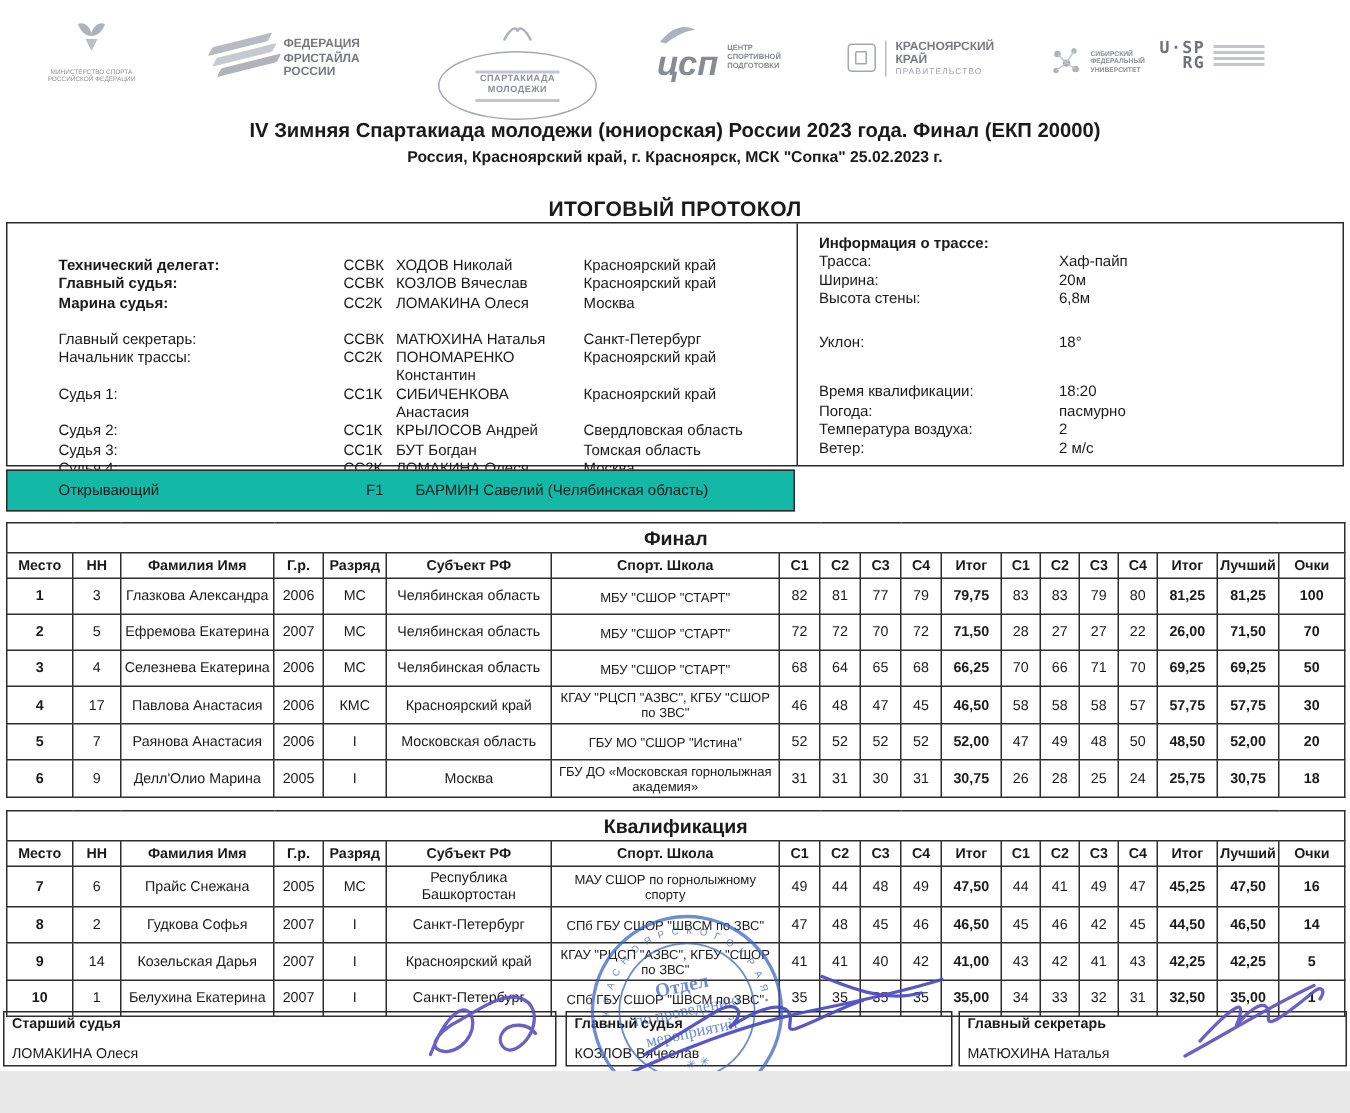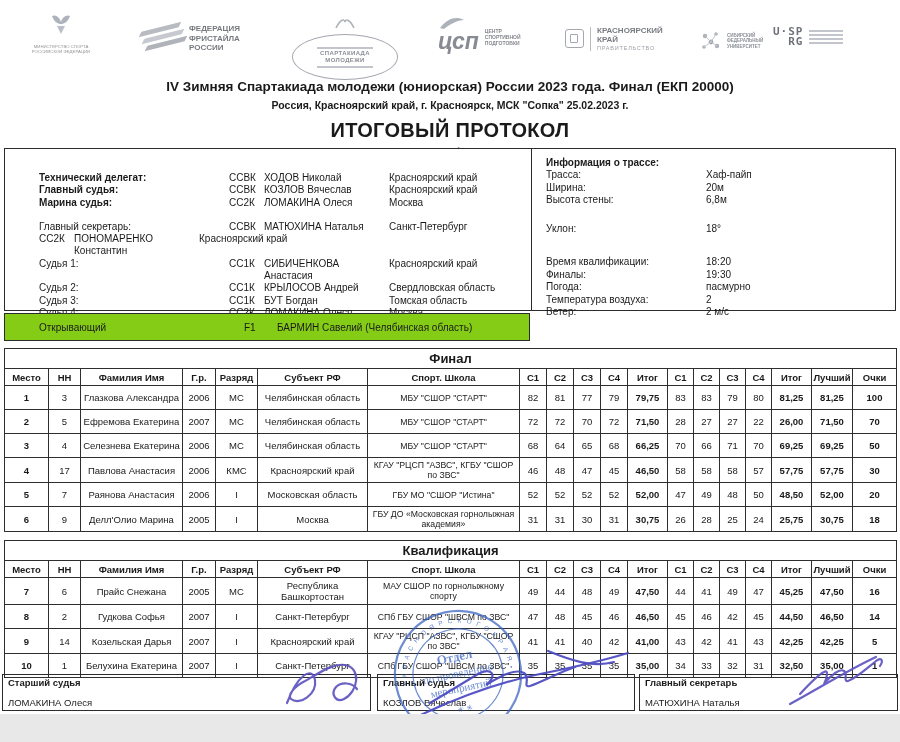--- a/index.html
+++ b/index.html
@@ -32,41 +32,41 @@
   .usprg-mark{font-family:"DejaVu Sans Mono",monospace;font-weight:bold;color:#4a4e58;font-size:11px;line-height:10px;letter-spacing:1px;}
   .usprg-bars i{display:block;width:34px;height:2.5px;background:#b3b7bf;margin:1.6px 0;}
   .oval{width:104px;height:44px;border:1.3px solid #8d929c;border-radius:50%;margin:6px auto 0;
         display:flex;flex-direction:column;justify-content:center;align-items:center;}
   .oval .ov1{font-size:6px;font-weight:bold;color:#6d717a;line-height:7px;letter-spacing:.4px;}
   .oval .ovbar{width:56px;height:2px;background:#b3b7bf;margin:1.5px 0;}
   
   .title-block{position:absolute;left:0;top:79px;width:100%;text-align:center;}
   .t1{font-size:13.5px;font-weight:bold;}
   .t2{font-size:10.5px;font-weight:bold;margin-top:5px;}
-  .t3{font-size:20px;font-weight:bold;margin-top:8px;letter-spacing:.3px;}
+  .t3{font-size:14px;font-weight:bold;margin-top:20px;letter-spacing:.3px;}
   .t4{font-size:10.5px;font-weight:bold;margin-top:4px;}
   
   .officials-box{position:absolute;left:4px;top:148px;width:892px;height:163px;
                  border:1.6px solid #2b2b2b;box-sizing:border-box;display:flex;background:#fff;}
   .officials-left{width:526px;padding-top:23px;box-sizing:border-box;}
   .off-row{display:flex;padding-left:34px;font-size:10px;line-height:12.3px;}
   .off-row.gap{margin-bottom:12px;}
   .off-row.b .oc-role{font-weight:bold;}
   .oc-role{width:190px;}
   .oc-rank{width:35px;}
   .oc-name{width:125px;}
   .oc-region{flex:1;}
   .officials-right{flex:1;border-left:1.4px solid #2b2b2b;padding:7px 0 0 14px;box-sizing:border-box;}
   .info-title{font-size:10px;font-weight:bold;line-height:13px;}
   .info-row{display:flex;font-size:10px;line-height:12.5px;}
   .info-row.gap{margin-bottom:21px;margin-top:16px;}
   .ic-label{width:160px;}
   
   .opener-box{position:absolute;left:4px;top:313px;width:526px;height:28px;border:1.6px solid #2b2b2b;
-              box-sizing:border-box;display:flex;align-items:center;padding-left:34px;font-size:10px;background:#84cc16;}
+              box-sizing:border-box;display:flex;align-items:center;padding-left:34px;font-size:10px;background:#14b8a6;}
   .op-label{width:205px;}
   .op-bib{width:33px;}
   
   .results{position:absolute;left:4px;width:892px;border-collapse:collapse;table-layout:fixed;background:#fff;}
   .results td{border:1px solid #2e2e2e;text-align:center;font-size:9.5px;padding:2px 1px;overflow:hidden;height:19px;}
   .results tr.sec-title td{font-size:13px;font-weight:bold;height:15px;border-bottom:1.6px solid #2e2e2e;}
   .results tr.head td{font-weight:bold;height:12px;font-size:9.5px;}
   .results td.b{font-weight:bold;}
   .results td.small{font-size:8.7px;line-height:1.15;}
   #tbl-final{top:348px;}
@@ -196,20 +196,21 @@
           <span class="oc-name">ЛОМАКИНА Олеся</span>
           <span class="oc-region">Москва</span>
         </div>
         <div class="off-row">
           <span class="oc-role">Главный секретарь:</span>
           <span class="oc-rank">ССВК</span>
           <span class="oc-name">МАТЮХИНА Наталья</span>
           <span class="oc-region">Санкт-Петербург</span>
         </div>
         <div class="off-row">
+          <span class="oc-role">Начальник трассы:</span>
           <span class="oc-rank">СС2К</span>
           <span class="oc-name">ПОНОМАРЕНКО Константин</span>
           <span class="oc-region">Красноярский край</span>
         </div>
         <div class="off-row">
           <span class="oc-role">Судья 1:</span>
           <span class="oc-rank">СС1К</span>
           <span class="oc-name">СИБИЧЕНКОВА Анастасия</span>
           <span class="oc-region">Красноярский край</span>
         </div>
@@ -247,24 +248,20 @@
             <span class="ic-label">Высота стены:</span>
             <span class="ic-value">6,8м</span>
           </div>
           <div class="info-row gap">
             <span class="ic-label">Уклон:</span>
             <span class="ic-value">18°</span>
           </div>
           <div class="info-row">
             <span class="ic-label">Время квалификации:</span>
             <span class="ic-value">18:20</span>
-          </div>
-          <div class="info-row">
-            <span class="ic-label">Финалы:</span>
-            <span class="ic-value">19:30</span>
           </div>
           <div class="info-row">
             <span class="ic-label">Погода:</span>
             <span class="ic-value">пасмурно</span>
           </div>
           <div class="info-row">
             <span class="ic-label">Температура воздуха:</span>
             <span class="ic-value">2</span>
           </div>
           <div class="info-row">

